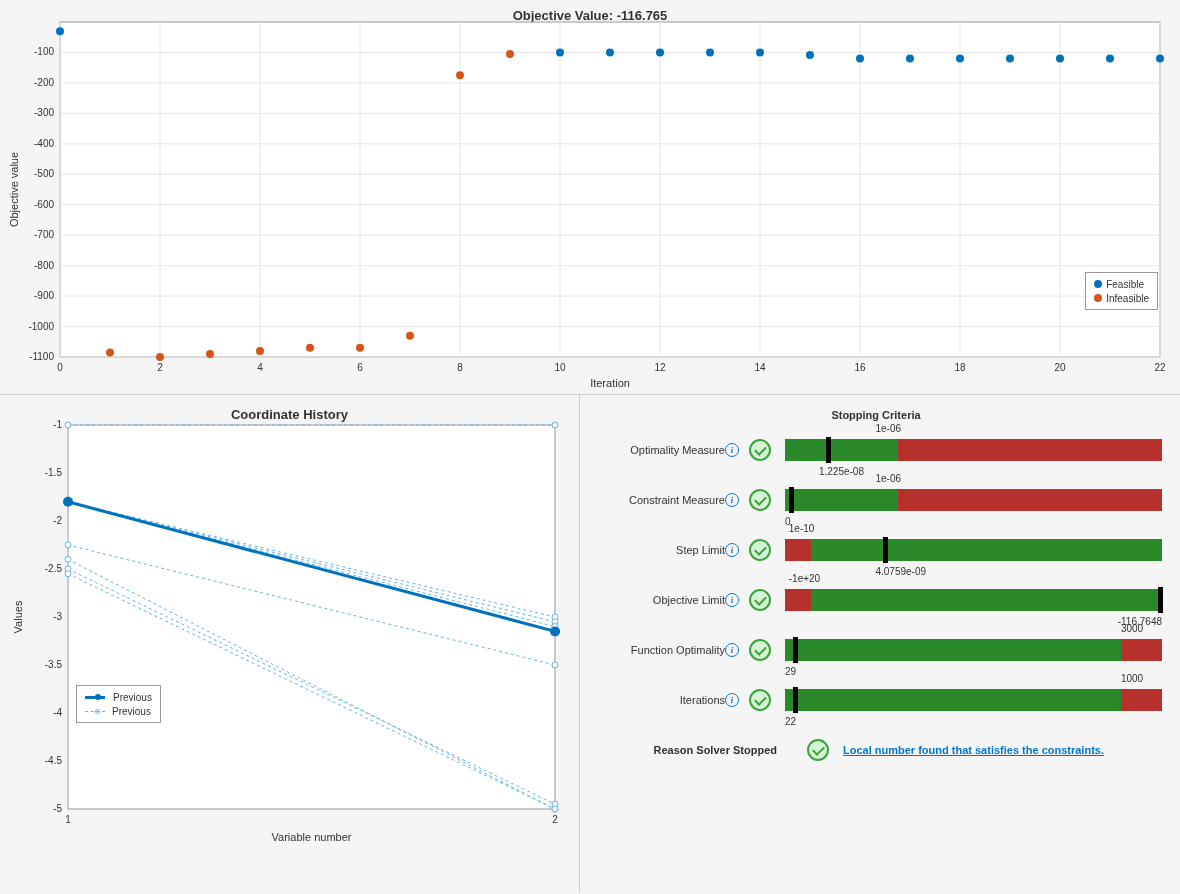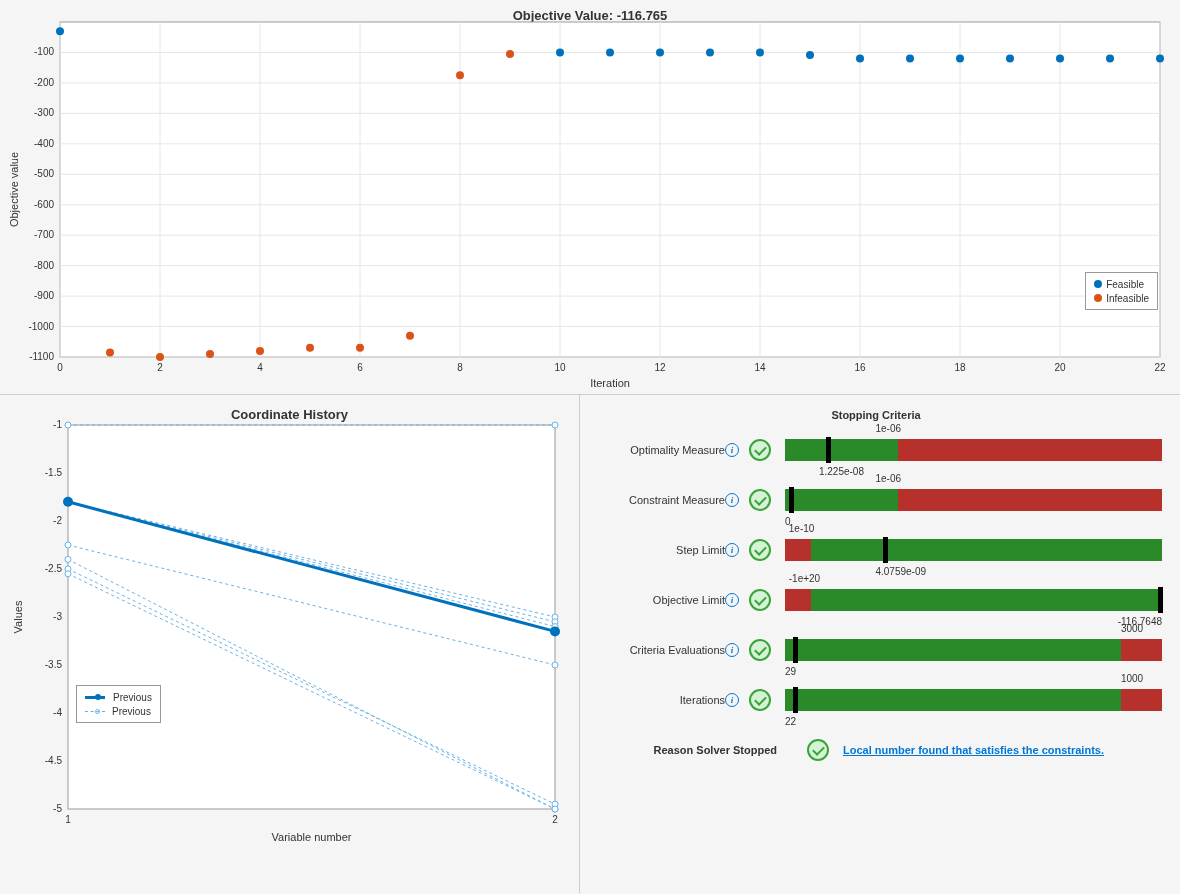--- a/index.html
+++ b/index.html
@@ -236,21 +236,21 @@
         <div class="bar-bg">
               <div class="bar-red" style="width:7%"></div>
               <div class="bar-green" style="width:93%"></div>
             </div>
         <div class="bar-marker" style="left:99%"></div>
         <div class="bar-val-top" style="left:1%">-1e+20</div>
         <div class="bar-val-bot" style="right:0">-116.7648</div>
       </div>
         </div>
         <div class="crit-row">
-      <div class="crit-label">Criteria Evaluations</div>
+      <div class="crit-label">Function Optimality</div>
       <span class="info-icon">i</span>
       <span class="check-icon"></span>
       <div class="bar-wrap">
         <div class="bar-bg">
               <div class="bar-green" style="width:89%"></div>
               <div class="bar-red" style="width:11%"></div>
             </div>
         <div class="bar-marker" style="left:2%"></div>
         <div class="bar-val-top" style="right:5%">3000</div>
         <div class="bar-val-bot" style="left:0%">29</div>

